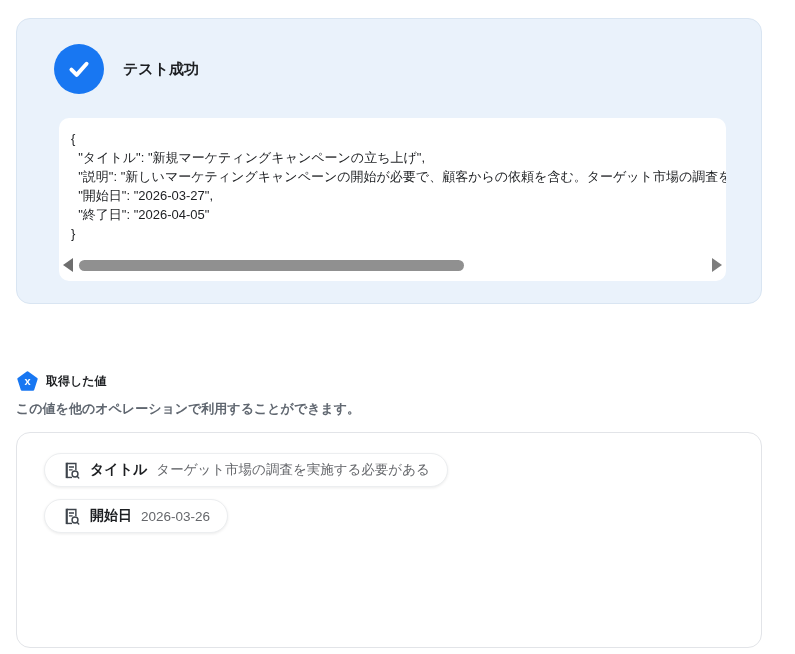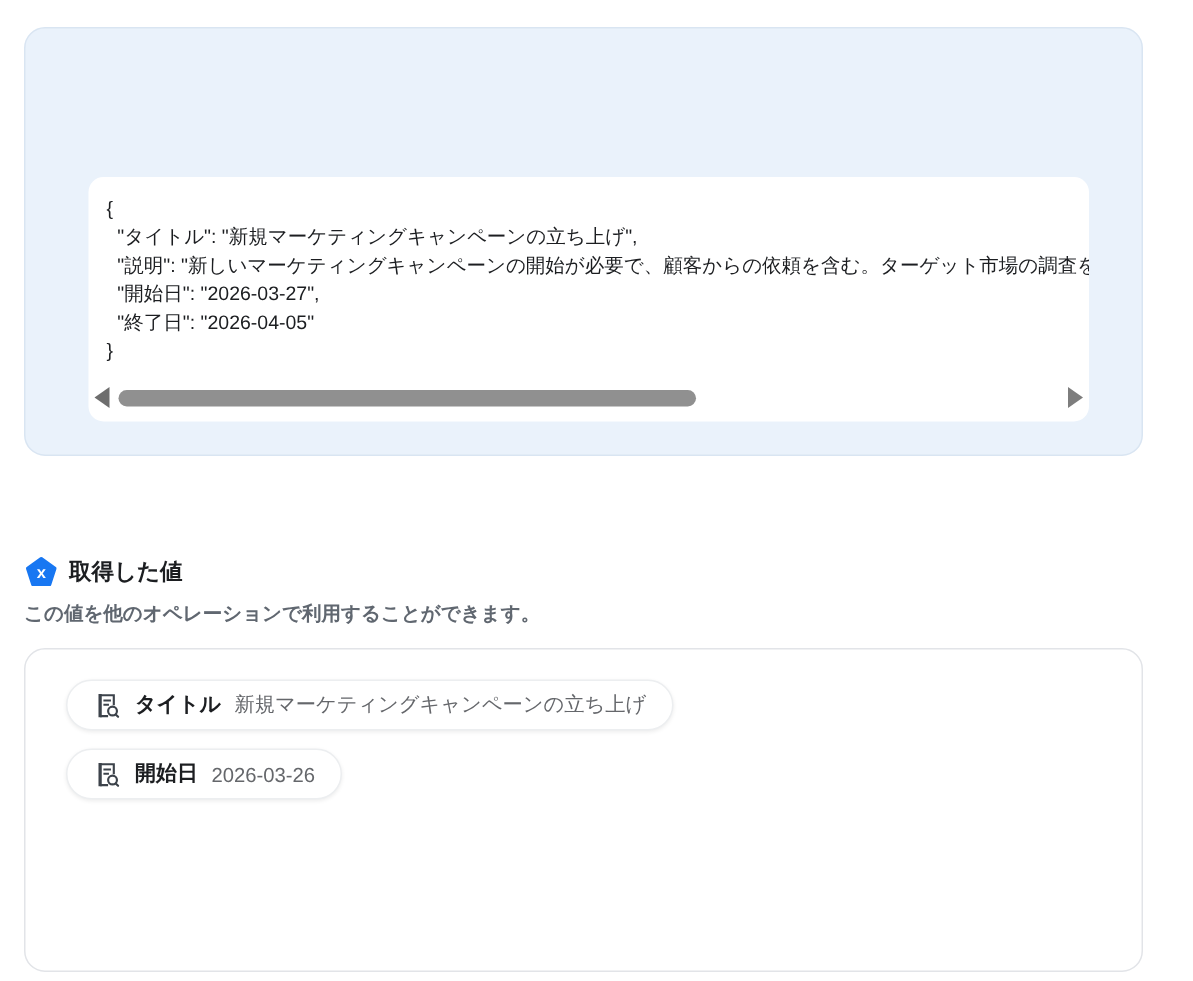--- a/index.html
+++ b/index.html
@@ -98,21 +98,21 @@
 
   
   .values-header {
     position: absolute;
     left: 17px; top: 371px;
     display: flex;
     align-items: center;
     gap: 8px;
   }
   .values-title {
-    font-size: 15px;
+    font-size: 12px;
     font-weight: bold;
     color: #1c1e21;
   }
   .values-subtitle {
     position: absolute;
     left: 16px; top: 400px;
     font-size: 13px;
     color: #606770;
     font-weight: bold;
   }
@@ -151,20 +151,28 @@
     white-space: nowrap;
   }
   .pill-icon { flex: 0 0 auto; display: flex; }
   .pentagon-icon { display: flex; }
 </style>
 </head>
 <body>
 
 <div class="success-panel">
 
+  <div class="success-header">
+    <div class="check-circle">
+      <svg width="28" height="28" viewBox="0 0 24 24">
+        <polyline points="5.5,12.5 10,17 18.5,7.5" fill="none" stroke="#ffffff" stroke-width="3.4" stroke-linecap="round" stroke-linejoin="round"></polyline>
+      </svg>
+    </div>
+    <div class="success-title">テスト成功</div>
+  </div>
 
   <div class="code-box">
     <div class="code-lines">
       <div class="code-line">{</div>
       <div class="code-line">  "タイトル": "新規マーケティングキャンペーンの立ち上げ",</div>
       <div class="code-line">  "説明": "新しいマーケティングキャンペーンの開始が必要で、顧客からの依頼を含む。ターゲット市場の調査を実施する必要がある。",</div>
       <div class="code-line">  "開始日": "2026-03-27",</div>
       <div class="code-line">  "終了日": "2026-04-05"</div>
       <div class="code-line">}</div>
     </div>
@@ -199,21 +207,21 @@
         <svg width="19" height="19" viewBox="0 0 20 20" fill="none" stroke="#3d434b">
           <path d="M5 2.6 H14.6 V9.6" stroke-width="1.5"></path>
           <path d="M5 1.8 V18" stroke-width="2.3"></path>
           <path d="M5 17.3 H10.6" stroke-width="1.5"></path>
           <path d="M7.3 6.3 H12.6 M7.3 9.3 H11.2" stroke-width="1.4"></path>
           <circle cx="13.7" cy="13.7" r="3.1" stroke-width="1.5"></circle>
           <path d="M15.9 16.1 L17.6 17.8" stroke-width="1.5" stroke-linecap="round"></path>
         </svg>
       </span>
       <span class="pill-label">タイトル</span>
-      <span class="pill-value">新規マーケティングキャンペーンの立ち上げ</span>
+      <span class="pill-value">ターゲット市場の調査を実施する必要がある</span>
     </div>
   </div>
 
 
   <div class="pill-row">
     <div class="value-pill">
       <span class="pill-icon">
         <svg width="19" height="19" viewBox="0 0 20 20" fill="none" stroke="#3d434b">
           <path d="M5 2.6 H14.6 V9.6" stroke-width="1.5"></path>
           <path d="M5 1.8 V18" stroke-width="2.3"></path>

